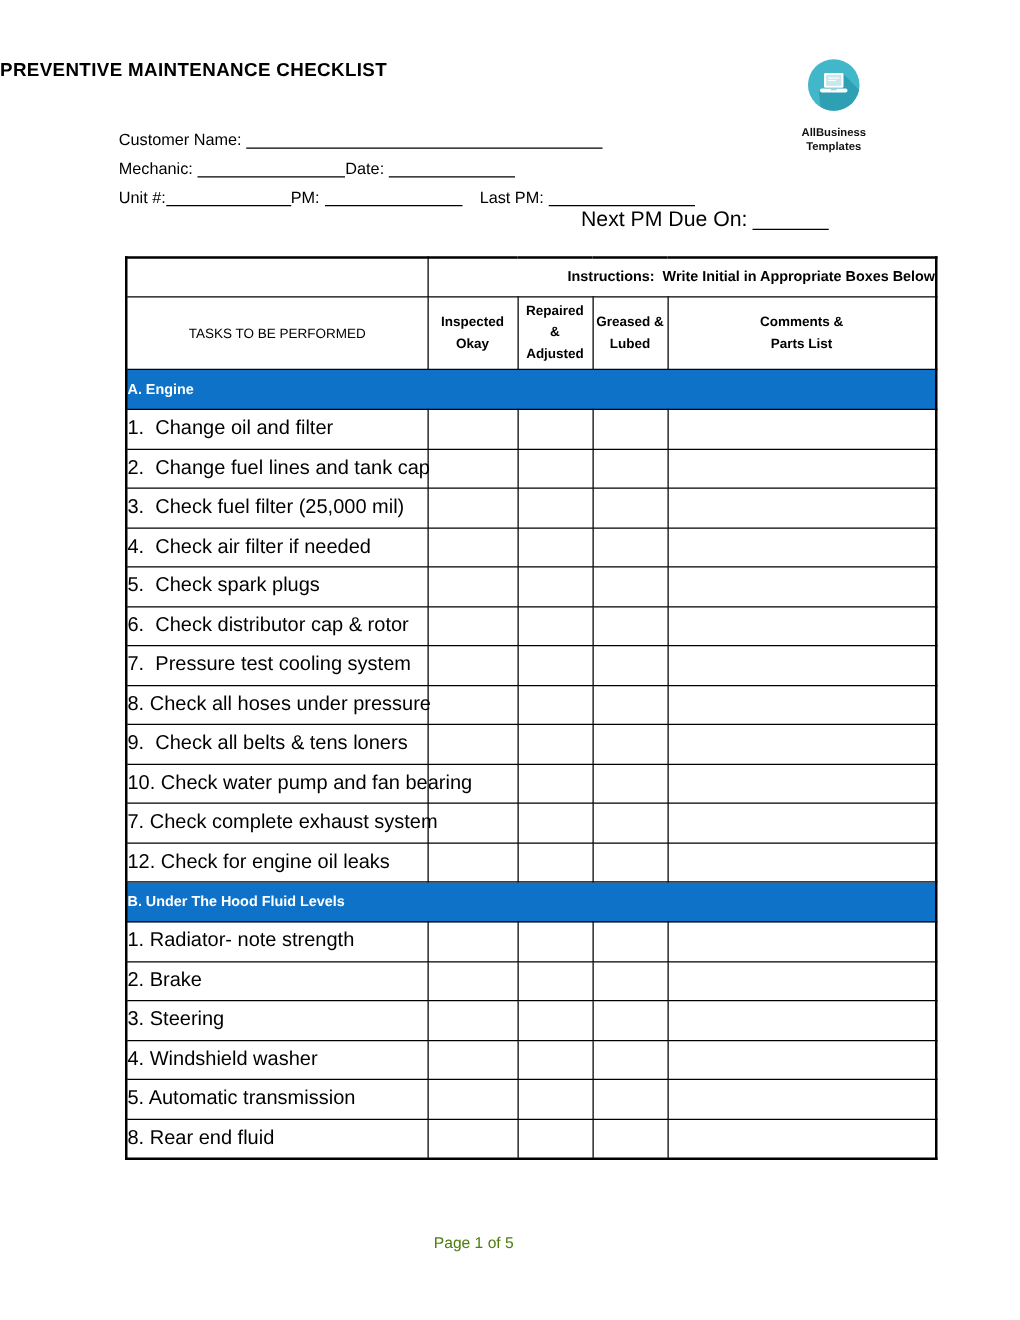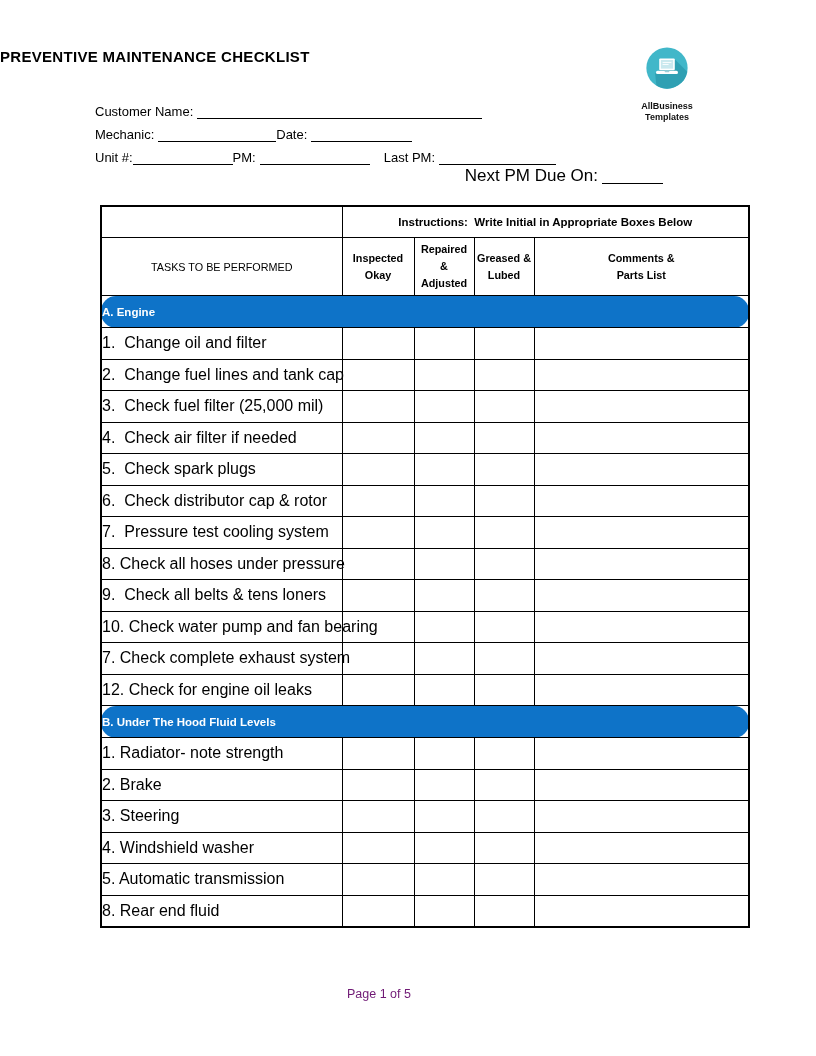--- a/index.html
+++ b/index.html
@@ -49,43 +49,43 @@
   
   table.checklist {
     position:absolute; left:100px; top:205px;
     width:648px;
     border-collapse:collapse; table-layout:fixed;
     border:2px solid #000;
   }
   table.checklist td, table.checklist th { border:1px solid #000; padding:0; }
   .row-instructions td {
     height:30px; font-weight:bold; font-size:11.5px;
-    text-align:center; padding-left:8px; white-space:pre;
+    text-align:right; padding-left:8px; white-space:pre;
     vertical-align:middle;
   }
   .row-headers th {
     height:57px; font-weight:bold; font-size:10.8px;
     text-align:center; vertical-align:middle;
   }
   .th-tasks { font-size:13.5px; font-weight:normal !important; }
   .th-multi { white-space:pre-line; line-height:1.55; }
   .section-row td {
     color:#fff; font-weight:bold; font-size:11.5px;
-    height:31px; padding-left:7px; vertical-align:middle;border-radius:15px;
+    height:31px; padding-left:7px; vertical-align:middle;
   }
   .task-row td { height:30.5px; background:#fff; }
   td.task-name {
     font-size:16px; padding-left:7px; white-space:pre;
     vertical-align:middle;
   }
 
   
   .footer {
     position:absolute; top:987px; left:0; width:758px;
-    text-align:center; font-size:12.5px; color:#701a75;
+    text-align:center; font-size:12.5px; color:#4d7c0f;
   }
 </style>
 </head>
 <body>
 
 <div class="page">
 
   <h1 class="title">PREVENTIVE MAINTENANCE CHECKLIST</h1>
 
   <div class="logo">

